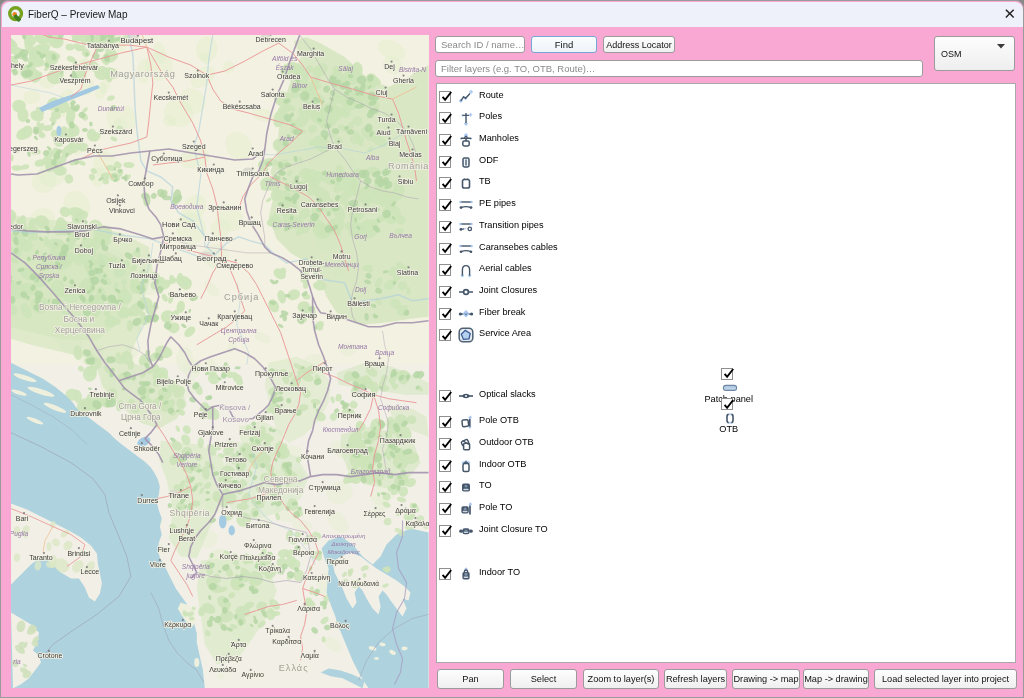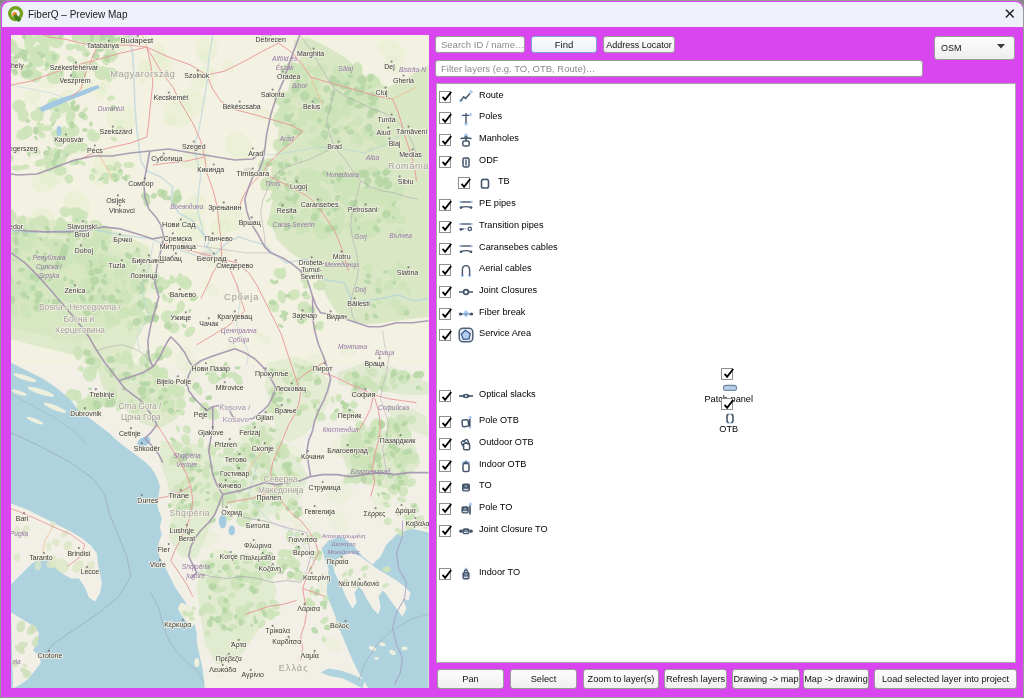--- a/index.html
+++ b/index.html
@@ -1,20 +1,20 @@
 <!DOCTYPE html>
 <html><head>
 <meta charset="utf-8">
 <style>
   * { margin:0; padding:0; box-sizing:border-box; }
   html,body { width:1024px; height:698px; overflow:hidden; background:#888; }
   body { font-family:"Liberation Sans", sans-serif; }
   #win {
     position:absolute; left:0; top:0; width:1024px; height:698px;
-    background:#d946ef; border:1px solid #9a9a9a; border-radius:8px 8px 0 0;
+    background:#f9a8d4; border:1px solid #9a9a9a; border-radius:8px 8px 0 0;
   }
   #titlebar {
     position:absolute; left:1px; top:1px; width:1021px; height:25px;
     background:#eef1f9; border-radius:8px 8px 0 0;
   }
   #title-text {
     position:absolute; left:26px; top:7px; font-size:10px; color:#1a1a1a;
   }
   #close-x {
     position:absolute; right:7px; top:2.5px; font-size:15px; color:#222;
@@ -2018,21 +2018,21 @@
 <text x="274" y="26" font-size="6.6" fill="#9778a8" text-anchor="middle" style="font-style:italic;">Alföld és<tspan x="274" dy="9">Észak</tspan></text>
 <text x="100" y="76" font-size="6.6" fill="#9778a8" text-anchor="middle" style="font-style:italic;">Dunántúl</text>
 <text x="-2" y="33" font-size="7" fill="#3a3a3a" paint-order="stroke" stroke="#f3f1e3" stroke-width="1.6">thely</text>
 <text x="-2" y="116" font-size="7" fill="#3a3a3a" paint-order="stroke" stroke="#f3f1e3" stroke-width="1.6">egerszeg</text>
 <text x="-2" y="194" font-size="7" fill="#3a3a3a" paint-order="stroke" stroke="#f3f1e3" stroke-width="1.6">edor</text>
 </svg>
 
   <div class="inp" style="left:434px; top:35px; width:90px; height:17px;">Search ID / name…</div>
   <div class="btn" id="find-btn" style="left:530px; top:35px; width:66px; font-size:9.5px;">Find</div>
   <div class="btn" style="left:602px; top:35px; width:72px;">Address Locator</div>
-  <div id="combo" style="left:933px; top:35px; width:81px; height:24px;">
+  <div id="combo" style="left:933px; top:35px; width:81px; height:35px;">
     <span style="margin-left:6px;">OSM</span>
     <svg width="8" height="5" viewBox="0 0 8 5" style="position:absolute; right:9px; top:7px;">
         <path d="M0 0 L8 0 L4 4.6 Z" fill="#3b3b3b"></path>
       </svg>
   </div>
   <div class="inp" style="left:434px; top:59px; width:488px; height:17px;">Filter layers (e.g. TO, OTB, Route)…</div>
 
   <div id="list">
 <div class="row" style="top:1.6px;">
         <span class="cb">
@@ -2083,21 +2083,21 @@
           <svg width="13" height="13" viewBox="0 0 13 13" style="left:0; top:-1.5px;">
             <path d="M2.6,6.9 L5.1,9.8 L11.2,2.0" fill="none" stroke="#000" stroke-width="1.9"></path>
           </svg>
         </span>
         <svg class="licon" viewBox="0 0 16 16">
           <rect x="5" y="4" width="6" height="9" rx="1.4" fill="#eef3f8" stroke="#45566a" stroke-width="1.5"></rect>
           <path d="M8,5.5 V11.5" stroke="#45566a" stroke-width="1.3"></path>
         </svg>
         <span class="ltext">ODF</span>
       </div>
-<div class="row" style="top:88.4px;padding-left:19px;">
+<div class="row" style="top:88.4px;">
         <span class="cb">
           <svg width="13" height="13" viewBox="0 0 13 13" style="left:0; top:-1.5px;">
             <path d="M2.6,6.9 L5.1,9.8 L11.2,2.0" fill="none" stroke="#000" stroke-width="1.9"></path>
           </svg>
         </span>
         <svg class="licon" viewBox="0 0 16 16">
           <rect x="4.5" y="4.5" width="7" height="8.5" rx="1.8" fill="#fff" stroke="#45566a" stroke-width="1.6"></rect>
           <path d="M6.4,4.8 V3.4 M9.6,4.8 V3.4" stroke="#45566a" stroke-width="1.5"></path>
         </svg>
         <span class="ltext">TB</span>

